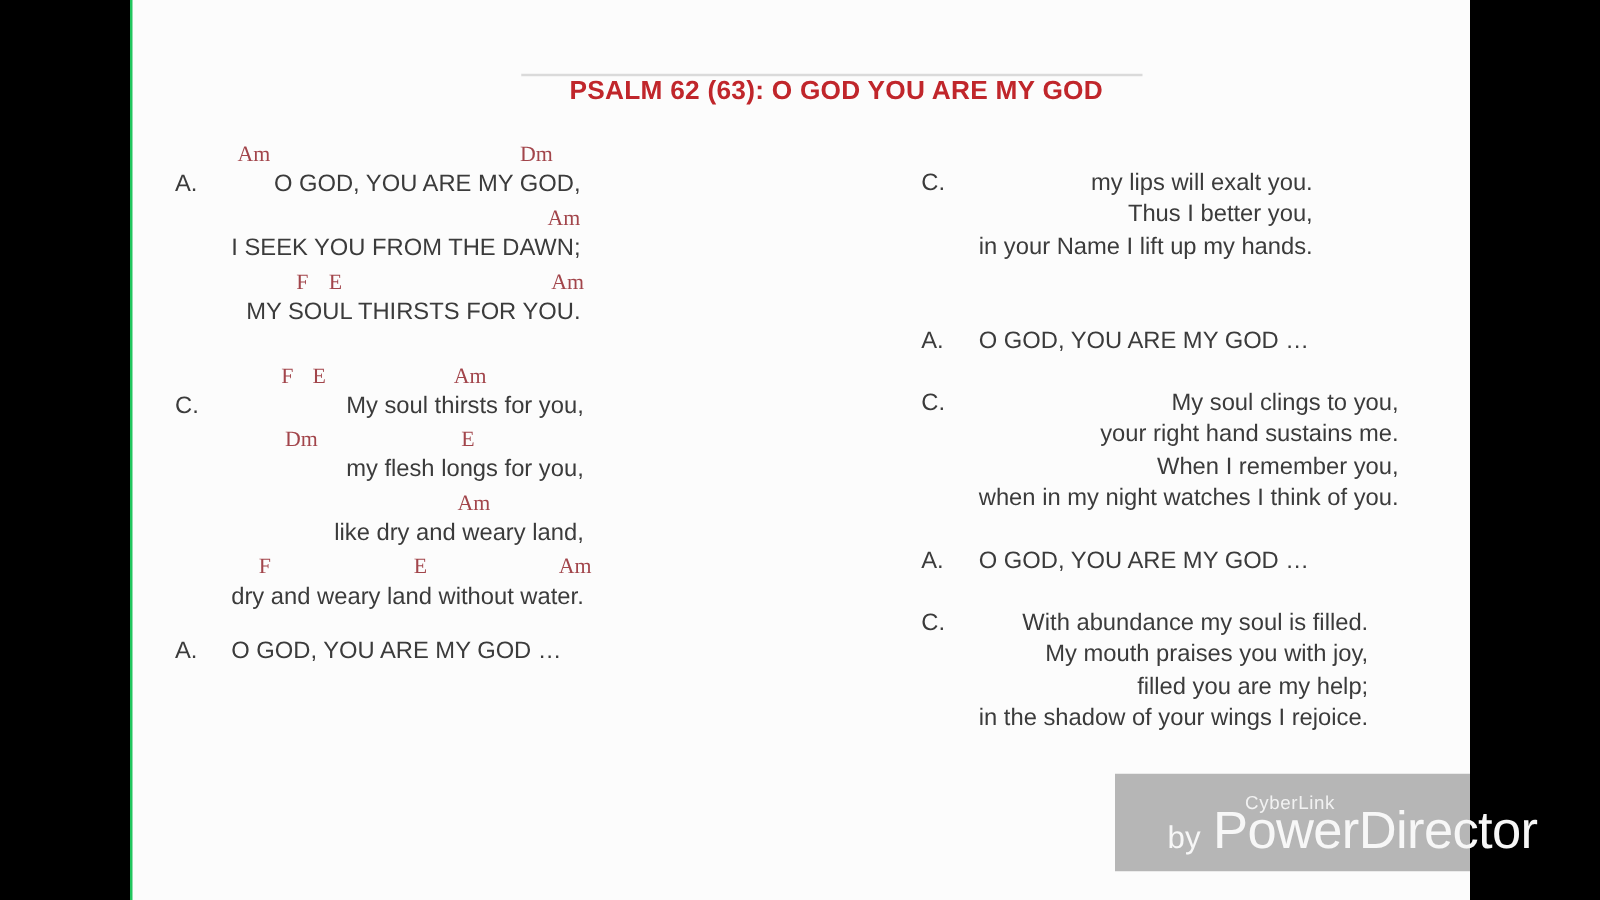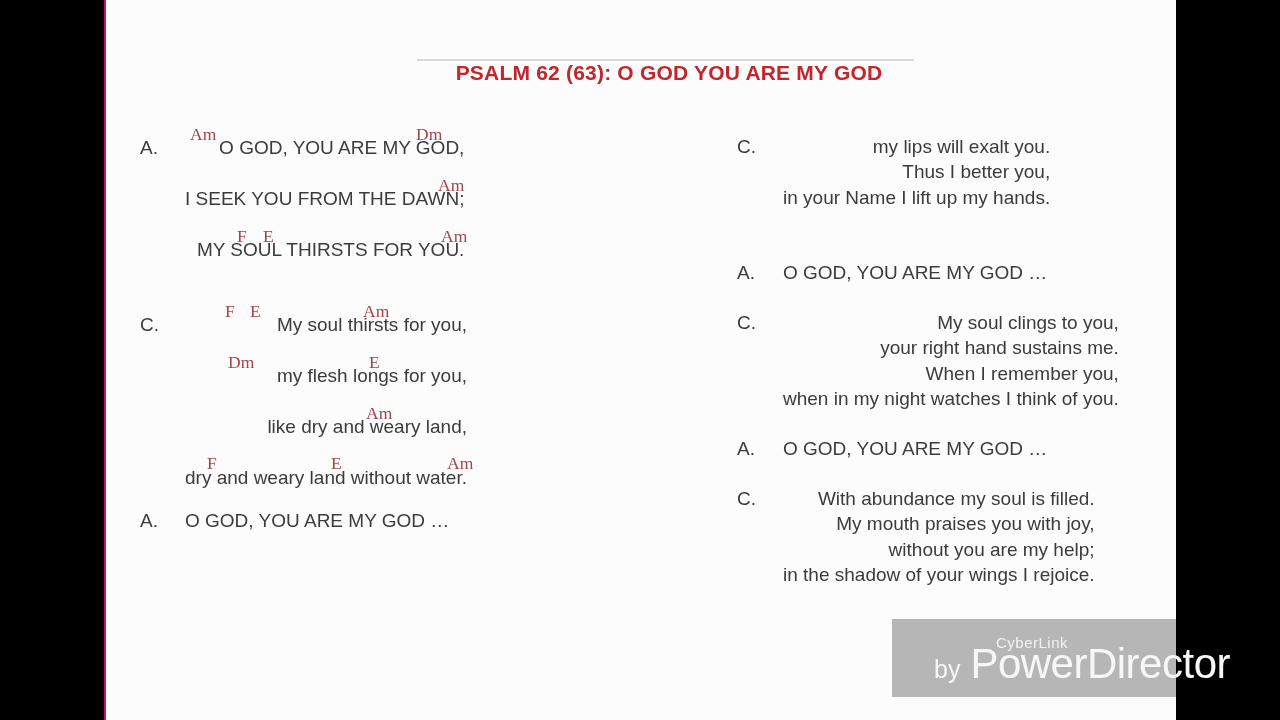--- a/index.html
+++ b/index.html
@@ -2,42 +2,42 @@
 <html><head>
 <meta charset="utf-8">
 <style>
   html,body{margin:0;padding:0;background:#000;}
   .stage{
     position:relative;width:1280px;height:720px;background:#000;
     overflow:hidden;font-family:"Liberation Sans",sans-serif;
   }
   .page{
     position:absolute;left:104px;top:0;width:1072px;height:720px;
-    background:#fcfcfc;border-left:2px solid #be185d;box-sizing:border-box;
+    background:#fcfcfc;border-left:2px solid #22c55e;box-sizing:border-box;
   }
   .title-rule{
     position:absolute;left:311px;top:59px;width:497px;height:2px;background:#dadada;
   }
   .title{
     position:absolute;left:313px;top:61px;width:500px;text-align:center;
     font-size:21px;font-weight:bold;color:#c0262b;letter-spacing:.2px;white-space:nowrap;
   }
   .verse{position:absolute;}
   .vlabel{
     position:absolute;left:0;top:0;font-size:19px;color:#3b3b3b;
     height:25.4px;line-height:25.4px;
   }
   .vlabel.after-chords{top:25.4px;}
   .vbody{margin-left:45px;}
   .vbody.right{margin-left:46px;}
   .ln{height:25.4px;line-height:25.4px;white-space:pre;}
   .lyric{font-size:19px;color:#3b3b3b;text-align:right;}
   .chords{position:relative;}
   .ch{
-    position:absolute;top:16px;line-height:1;
+    position:absolute;top:5px;line-height:1;
     font-family:"Liberation Serif",serif;font-size:17.5px;color:#a2454b;
   }
   
   .wm-box{position:absolute;left:892px;top:619px;width:284px;height:78px;background:#b6b6b6;}
   .wm-cyber{position:absolute;left:996px;top:635px;font-size:15px;color:#f2f2f2;letter-spacing:.5px;line-height:1;}
   .wm-main{position:absolute;left:934px;top:643px;display:flex;align-items:baseline;gap:10px;color:#f7f7f7;line-height:1;justify-content:space-between;}
   .wm-by{font-size:25px;}
   .wm-brand{font-size:42px;letter-spacing:-.5px;}
 </style>
 </head>
@@ -135,21 +135,21 @@
       <div class="vbody right">
         <div class="ln lyric">O GOD, YOU ARE MY GOD …</div>
       </div>
     </div>
 
     <div class="verse" style="left:631px;top:486px;">
       <span class="vlabel">C.</span>
       <div class="vbody right">
         <div class="ln lyric">With abundance my soul is filled.</div>
         <div class="ln lyric">My mouth praises you with joy,</div>
-        <div class="ln lyric">without you are my help;</div>
+        <div class="ln lyric">filled you are my help;</div>
         <div class="ln lyric">in the shadow of your wings I rejoice.</div>
       </div>
     </div>
 
   </div>
 
   <div class="wm-box"></div>
   <div class="wm-cyber">CyberLink</div>
   <div class="wm-main">
     <span class="wm-by">by</span>

